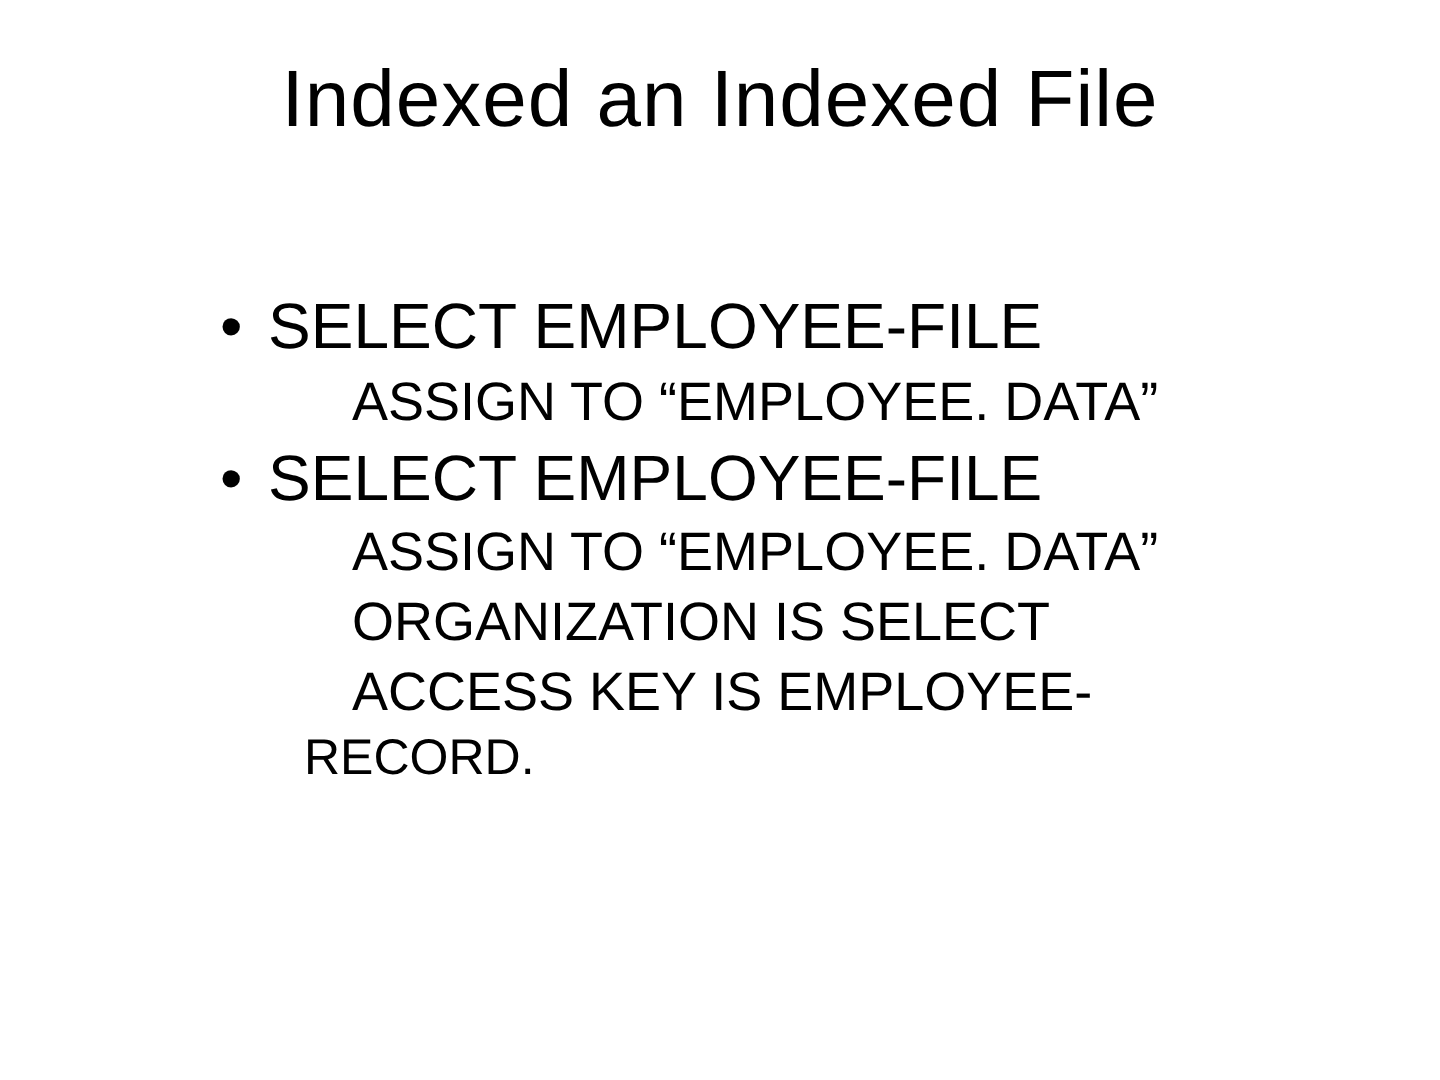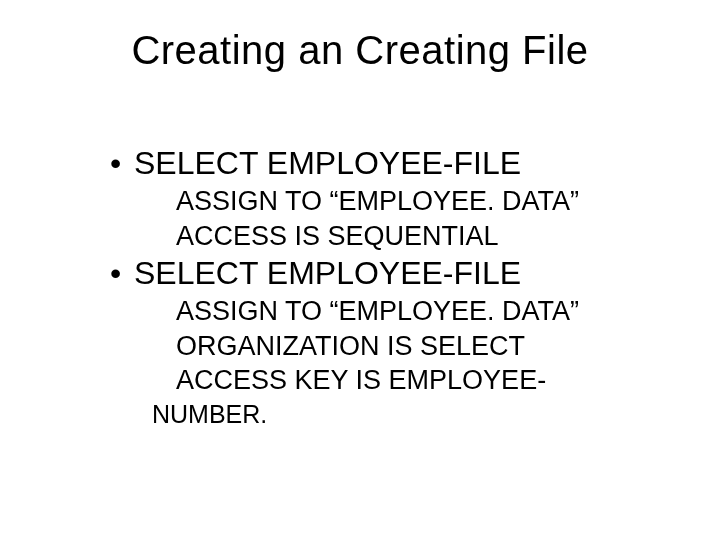--- a/index.html
+++ b/index.html
@@ -47,31 +47,30 @@
   .indent-less {
     padding-left: 42px;
     font-size: 25px;
     line-height: 1.28;
   }
 </style>
 </head>
 <body>
 
 <div class="slide">
-  <h1 class="title">Creating an Creating File</h1>
+  <h1 class="title">Indexed an Indexed File</h1>
   <div class="content">
 
     <div class="bullet-item">
       <span>SELECT EMPLOYEE-FILE</span>
     </div>
     <div class="indent">ASSIGN TO “EMPLOYEE. DATA”</div>
-    <div class="indent">ACCESS IS SEQUENTIAL</div>
 
     <div class="bullet-item">
       <span>SELECT EMPLOYEE-FILE</span>
     </div>
     <div class="indent">ASSIGN TO “EMPLOYEE. DATA”</div>
     <div class="indent">ORGANIZATION IS SELECT</div>
     <div class="indent">ACCESS KEY IS EMPLOYEE-</div>
-    <div class="indent-less">NUMBER.</div>
+    <div class="indent-less">RECORD.</div>
 
   </div>
 </div>
 
 </body></html>

